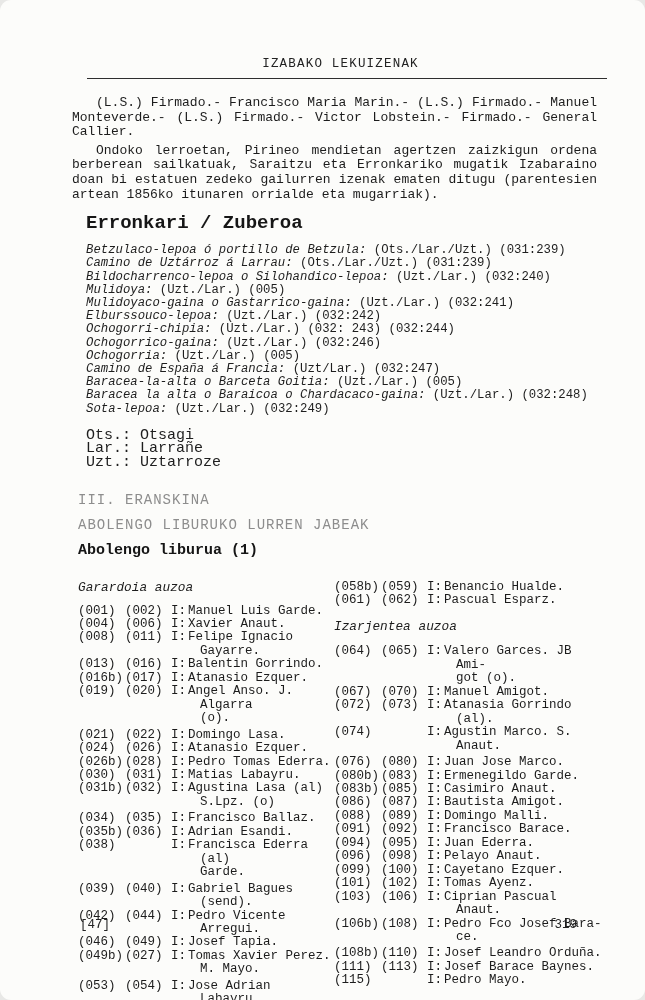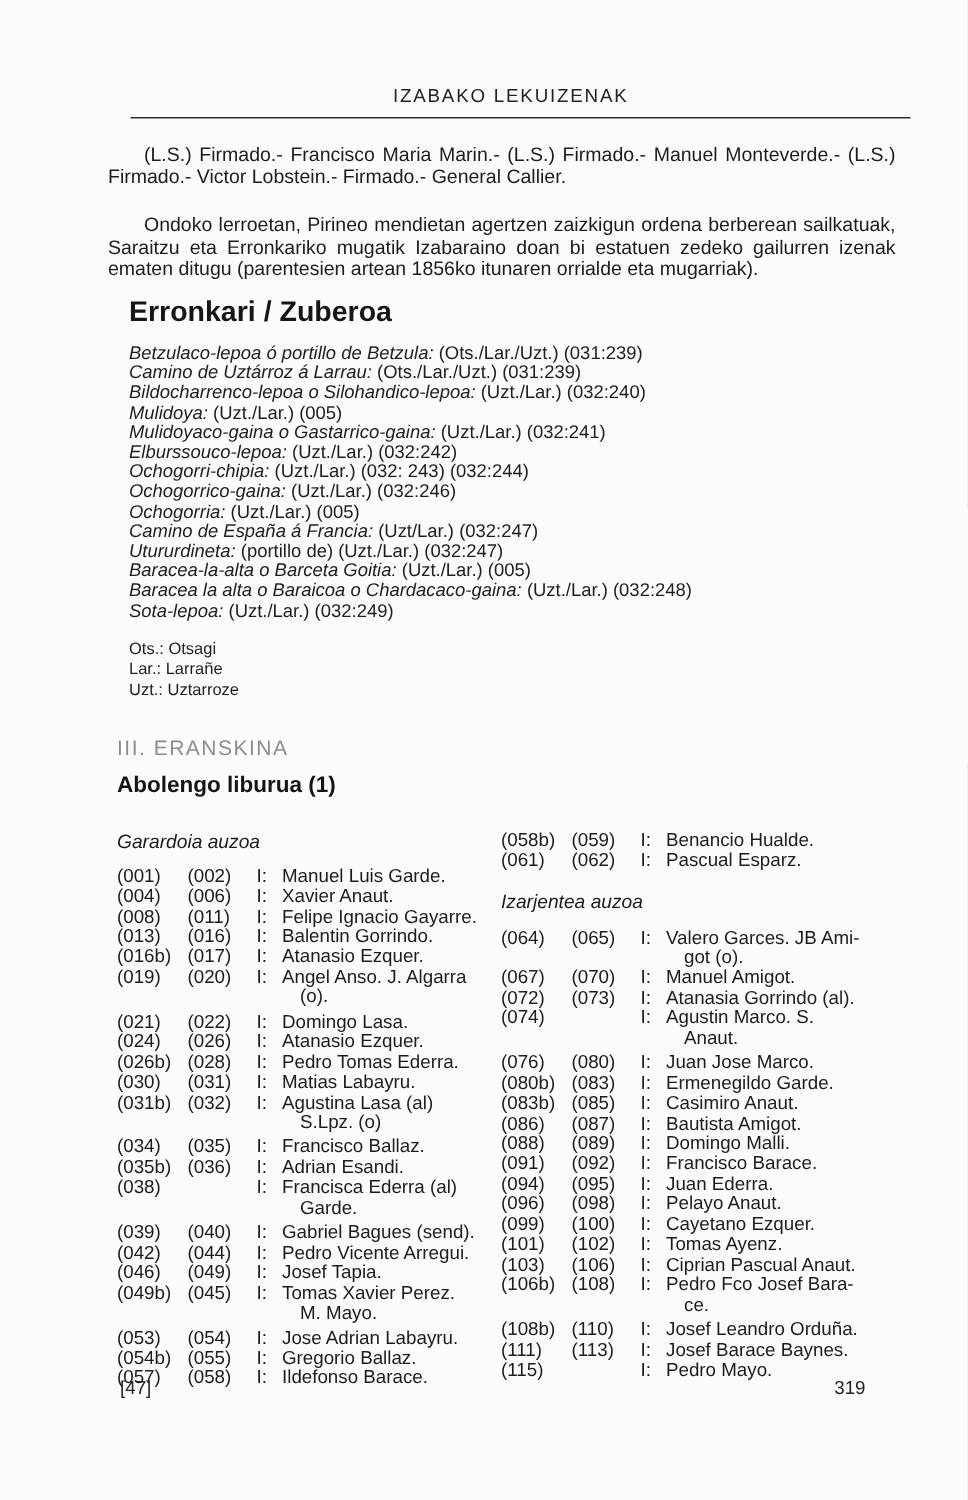--- a/index.html
+++ b/index.html
@@ -2,24 +2,25 @@
 <html><head>
 <meta charset="utf-8">
 <style>
   html,body{margin:0;padding:0;background:#e8e8e6;}
   .page{
     position:relative;
     width:645px;height:1000px;
     margin:0 auto;
     background:#fcfcfa;
     color:#1e1e1e;
-    font-family:Liberation Sans, sans-serif;
+    font-family:Liberation Mono, monospace;
     overflow:hidden;
     box-sizing:border-box;
     padding:0 36px 0 72px;
+    border-radius:11px;
   }
   
   .running-header{
     padding-top:57px;
     text-align:center;
     font-size:12.5px;
     letter-spacing:1.2px;
     line-height:14px;
     color:#222;
   }
@@ -30,40 +31,40 @@
   }
   
   .para{
     margin:17px 12px 0 0;
     font-size:13px;
     line-height:14.6px;
     text-align:justify;
     text-indent:24px;
     color:#1c1c1c;
   }
-  .para + .para{margin-top:18px;}
+  .para + .para{margin-top:4px;}
   
   .erronkari{margin:14px 0 0 14px;}
   .erronkari-heading{
     margin:0;
     font-size:19px;
     font-weight:bold;
     line-height:15px;
     color:#161616;
   }
   .placename-list{
     list-style:none;
     margin:13px 0 0 0;
     padding:0;
     font-size:12.3px;
     line-height:13.2px;
   }
   .placename-name{font-style:italic;}
   .placename-refs{font-style:normal;}
-  .abbrevs{margin-top:13px;font-size:11px;line-height:13.6px;}
+  .abbrevs{margin-top:13px;font-size:15px;line-height:13.6px;}
   
   .appendix{margin-left:6px;}
   .gray-heading{
     margin:0;
     font-weight:normal;
     font-size:14px;
     letter-spacing:1px;
     line-height:15px;
     color:#8d8d8d;
   }
@@ -133,34 +134,34 @@
         <li class="placename-item"><i class="placename-name">Betzulaco-lepoa ó portillo de Betzula:</i> <span class="placename-refs">(Ots./Lar./Uzt.) (031:239)</span></li>
         <li class="placename-item"><i class="placename-name">Camino de Uztárroz á Larrau:</i> <span class="placename-refs">(Ots./Lar./Uzt.) (031:239)</span></li>
         <li class="placename-item"><i class="placename-name">Bildocharrenco-lepoa o Silohandico-lepoa:</i> <span class="placename-refs">(Uzt./Lar.) (032:240)</span></li>
         <li class="placename-item"><i class="placename-name">Mulidoya:</i> <span class="placename-refs">(Uzt./Lar.) (005)</span></li>
         <li class="placename-item"><i class="placename-name">Mulidoyaco-gaina o Gastarrico-gaina:</i> <span class="placename-refs">(Uzt./Lar.) (032:241)</span></li>
         <li class="placename-item"><i class="placename-name">Elburssouco-lepoa:</i> <span class="placename-refs">(Uzt./Lar.) (032:242)</span></li>
         <li class="placename-item"><i class="placename-name">Ochogorri-chipia:</i> <span class="placename-refs">(Uzt./Lar.) (032: 243) (032:244)</span></li>
         <li class="placename-item"><i class="placename-name">Ochogorrico-gaina:</i> <span class="placename-refs">(Uzt./Lar.) (032:246)</span></li>
         <li class="placename-item"><i class="placename-name">Ochogorria:</i> <span class="placename-refs">(Uzt./Lar.) (005)</span></li>
         <li class="placename-item"><i class="placename-name">Camino de España á Francia:</i> <span class="placename-refs">(Uzt/Lar.) (032:247)</span></li>
-        <li class="placename-item"><i class="placename-name">Utururdineta:</i> <span class="placename-refs">(portillo de) (Uzt./Lar.) (032:247)</span></li>
         <li class="placename-item"><i class="placename-name">Baracea-la-alta o Barceta Goitia:</i> <span class="placename-refs">(Uzt./Lar.) (005)</span></li>
         <li class="placename-item"><i class="placename-name">Baracea la alta o Baraicoa o Chardacaco-gaina:</i> <span class="placename-refs">(Uzt./Lar.) (032:248)</span></li>
         <li class="placename-item"><i class="placename-name">Sota-lepoa:</i> <span class="placename-refs">(Uzt./Lar.) (032:249)</span></li>
       </ul>
     <div class="abbrevs" id="abbrev-list">
         <div class="abbrev-line">Ots.: Otsagi</div>
         <div class="abbrev-line">Lar.: Larrañe</div>
         <div class="abbrev-line">Uzt.: Uztarroze</div>
       </div>
   </section>
 
   <section class="appendix">
     <h2 class="gray-heading first">III. ERANSKINA</h2>
+    <h2 class="gray-heading">ABOLENGO LIBURUKO LURREN JABEAK</h2>
     <h3 class="book-heading">Abolengo liburua (1)</h3>
 
     <div class="columns">
       <div class="col col-left" id="col-left">
         <div class="auzoa-heading">Garardoia auzoa</div>
       <div class="entry-group">
             <div class="entry-row">
               <span class="en1">(001)</span>
               <span class="en2">(002)</span>
               <span class="eil">I:</span>
@@ -266,21 +267,21 @@
               <span class="enm">Pedro Vicente Arregui.</span>
             </div>
             <div class="entry-row">
               <span class="en1">(046)</span>
               <span class="en2">(049)</span>
               <span class="eil">I:</span>
               <span class="enm">Josef Tapia.</span>
             </div>
             <div class="entry-row">
               <span class="en1">(049b)</span>
-              <span class="en2">(045)</span>
+              <span class="en2">(027)</span>
               <span class="eil">I:</span>
               <span class="enm">Tomas Xavier Perez.
 M. Mayo.</span>
             </div>
           </div>
           <div class="entry-group">
             <div class="entry-row">
               <span class="en1">(053)</span>
               <span class="en2">(054)</span>
               <span class="eil">I:</span>

